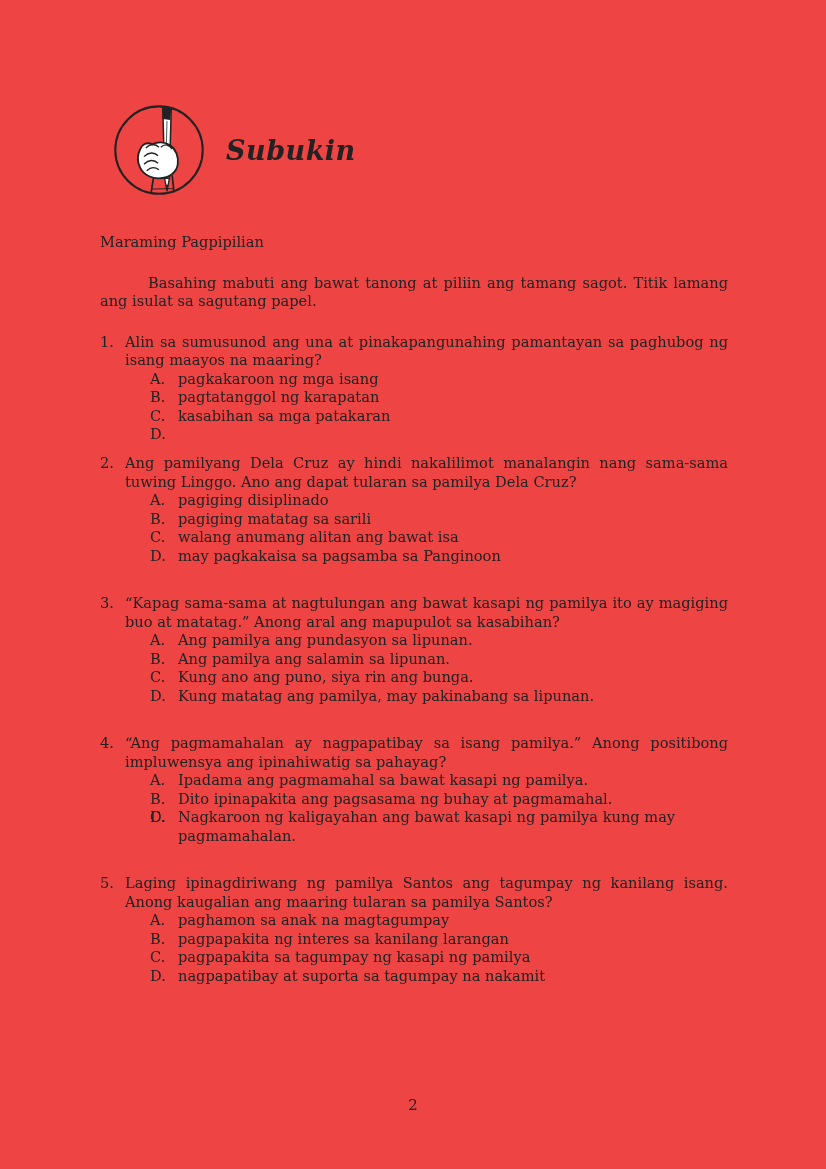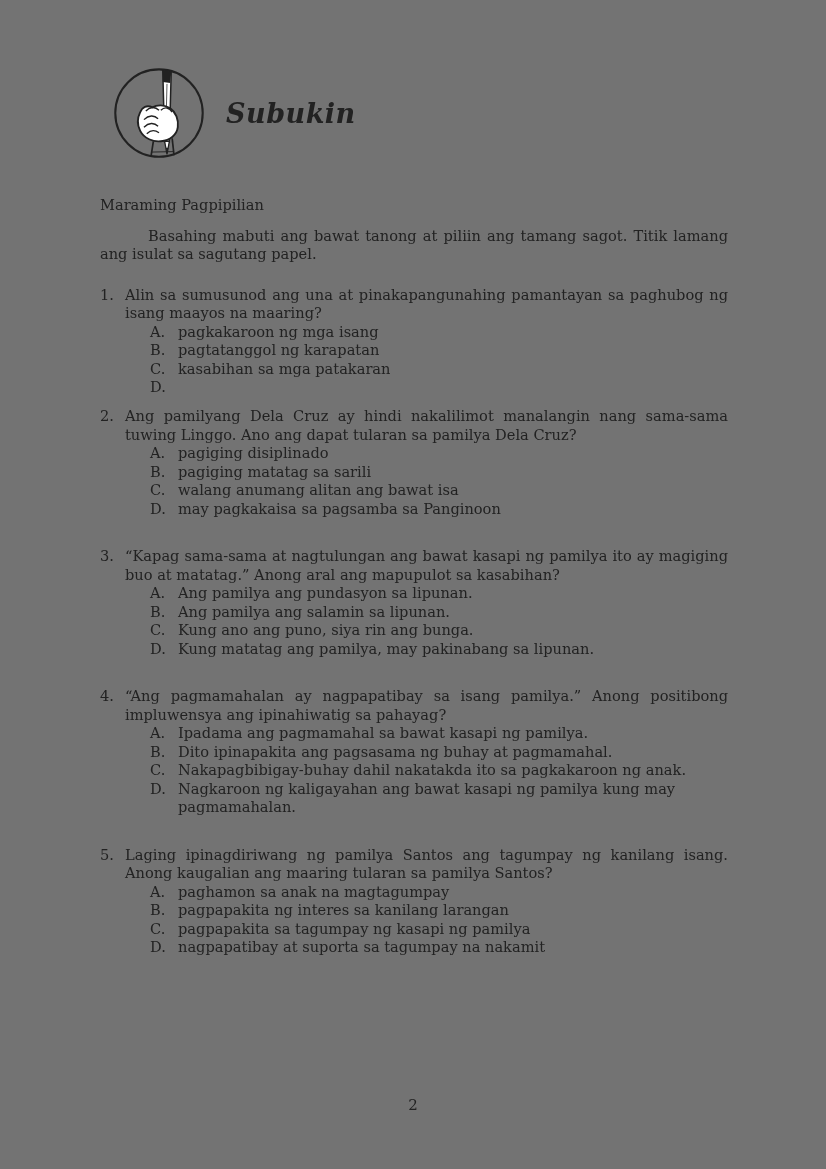--- a/index.html
+++ b/index.html
@@ -2,26 +2,26 @@
 <html><head>
 <meta charset="utf-8">
 <style>
   * { box-sizing: border-box; }
   html, body { margin: 0; padding: 0; background: #e8e8e8; }
   .page {
     position: relative;
     width: 826px;
     height: 1169px;
     margin: 0 auto;
-    background: #737373;
+    background: #ef4444;
     color: #222222;
     font-family: "DejaVu Serif", "Liberation Serif", serif;
     font-size: 14.6px;
     line-height: 18.5px;
-    padding: 67px 98px 0 100px;
+    padding: 104px 98px 0 100px;
     overflow: hidden;
   }
   .header {
     display: flex;
     align-items: center;
     height: 94px;
   }
   .icon-circle {
     width: 94px;
     height: 94px;
@@ -31,21 +31,21 @@
   .title {
     margin-left: 20px;
     font-size: 27px;
     line-height: 30px;
     font-weight: bold;
     font-style: italic;
     letter-spacing: 0.5px;
   }
   .section-label { margin-top: 35px; }
   .instructions {
-    margin: 12px 0 0 0;
+    margin: 22px 0 0 0;
     text-indent: 48px;
     text-align: justify;
   }
   .questions {
     list-style: none;
     margin: 22px 0 0 0;
     padding: 0;
   }
   .question {
     position: relative;
@@ -135,21 +135,21 @@
         <li class="option"><span class="opt-letter">D.</span><span class="opt-text">Kung matatag ang pamilya, may pakinabang sa lipunan.</span></li>
       </ul>
     </li>
 
     <li class="question">
       <span class="q-num">4.</span>
       <div class="q-text">“Ang pagmamahalan ay nagpapatibay sa isang pamilya.”  Anong positibong impluwensya ang ipinahiwatig sa pahayag?</div>
       <ul class="options">
         <li class="option"><span class="opt-letter">A.</span><span class="opt-text">Ipadama ang pagmamahal sa bawat kasapi ng pamilya.</span></li>
         <li class="option"><span class="opt-letter">B.</span><span class="opt-text">Dito ipinapakita ang pagsasama ng buhay at pagmamahal.</span></li>
-        <li class="option"><span class="opt-letter">C.</span><span class="opt-text">Nakapagbibigay-buhay dahil nakatakda ito sa pagkakaroon ng anak.</span></li>
+        <li class="option"><span class="opt-letter">C.</span></li>
         <li class="option"><span class="opt-letter">D.</span><span class="opt-text">Nagkaroon ng kaligayahan ang bawat kasapi ng pamilya kung may pagmamahalan.</span></li>
       </ul>
     </li>
 
     <li class="question">
       <span class="q-num">5.</span>
       <div class="q-text">Laging ipinagdiriwang ng pamilya Santos ang tagumpay ng kanilang isang. Anong kaugalian ang maaring tularan sa pamilya Santos?</div>
       <ul class="options">
         <li class="option"><span class="opt-letter">A.</span><span class="opt-text">paghamon sa anak na magtagumpay</span></li>
         <li class="option"><span class="opt-letter">B.</span><span class="opt-text">pagpapakita ng interes sa kanilang larangan</span></li>

